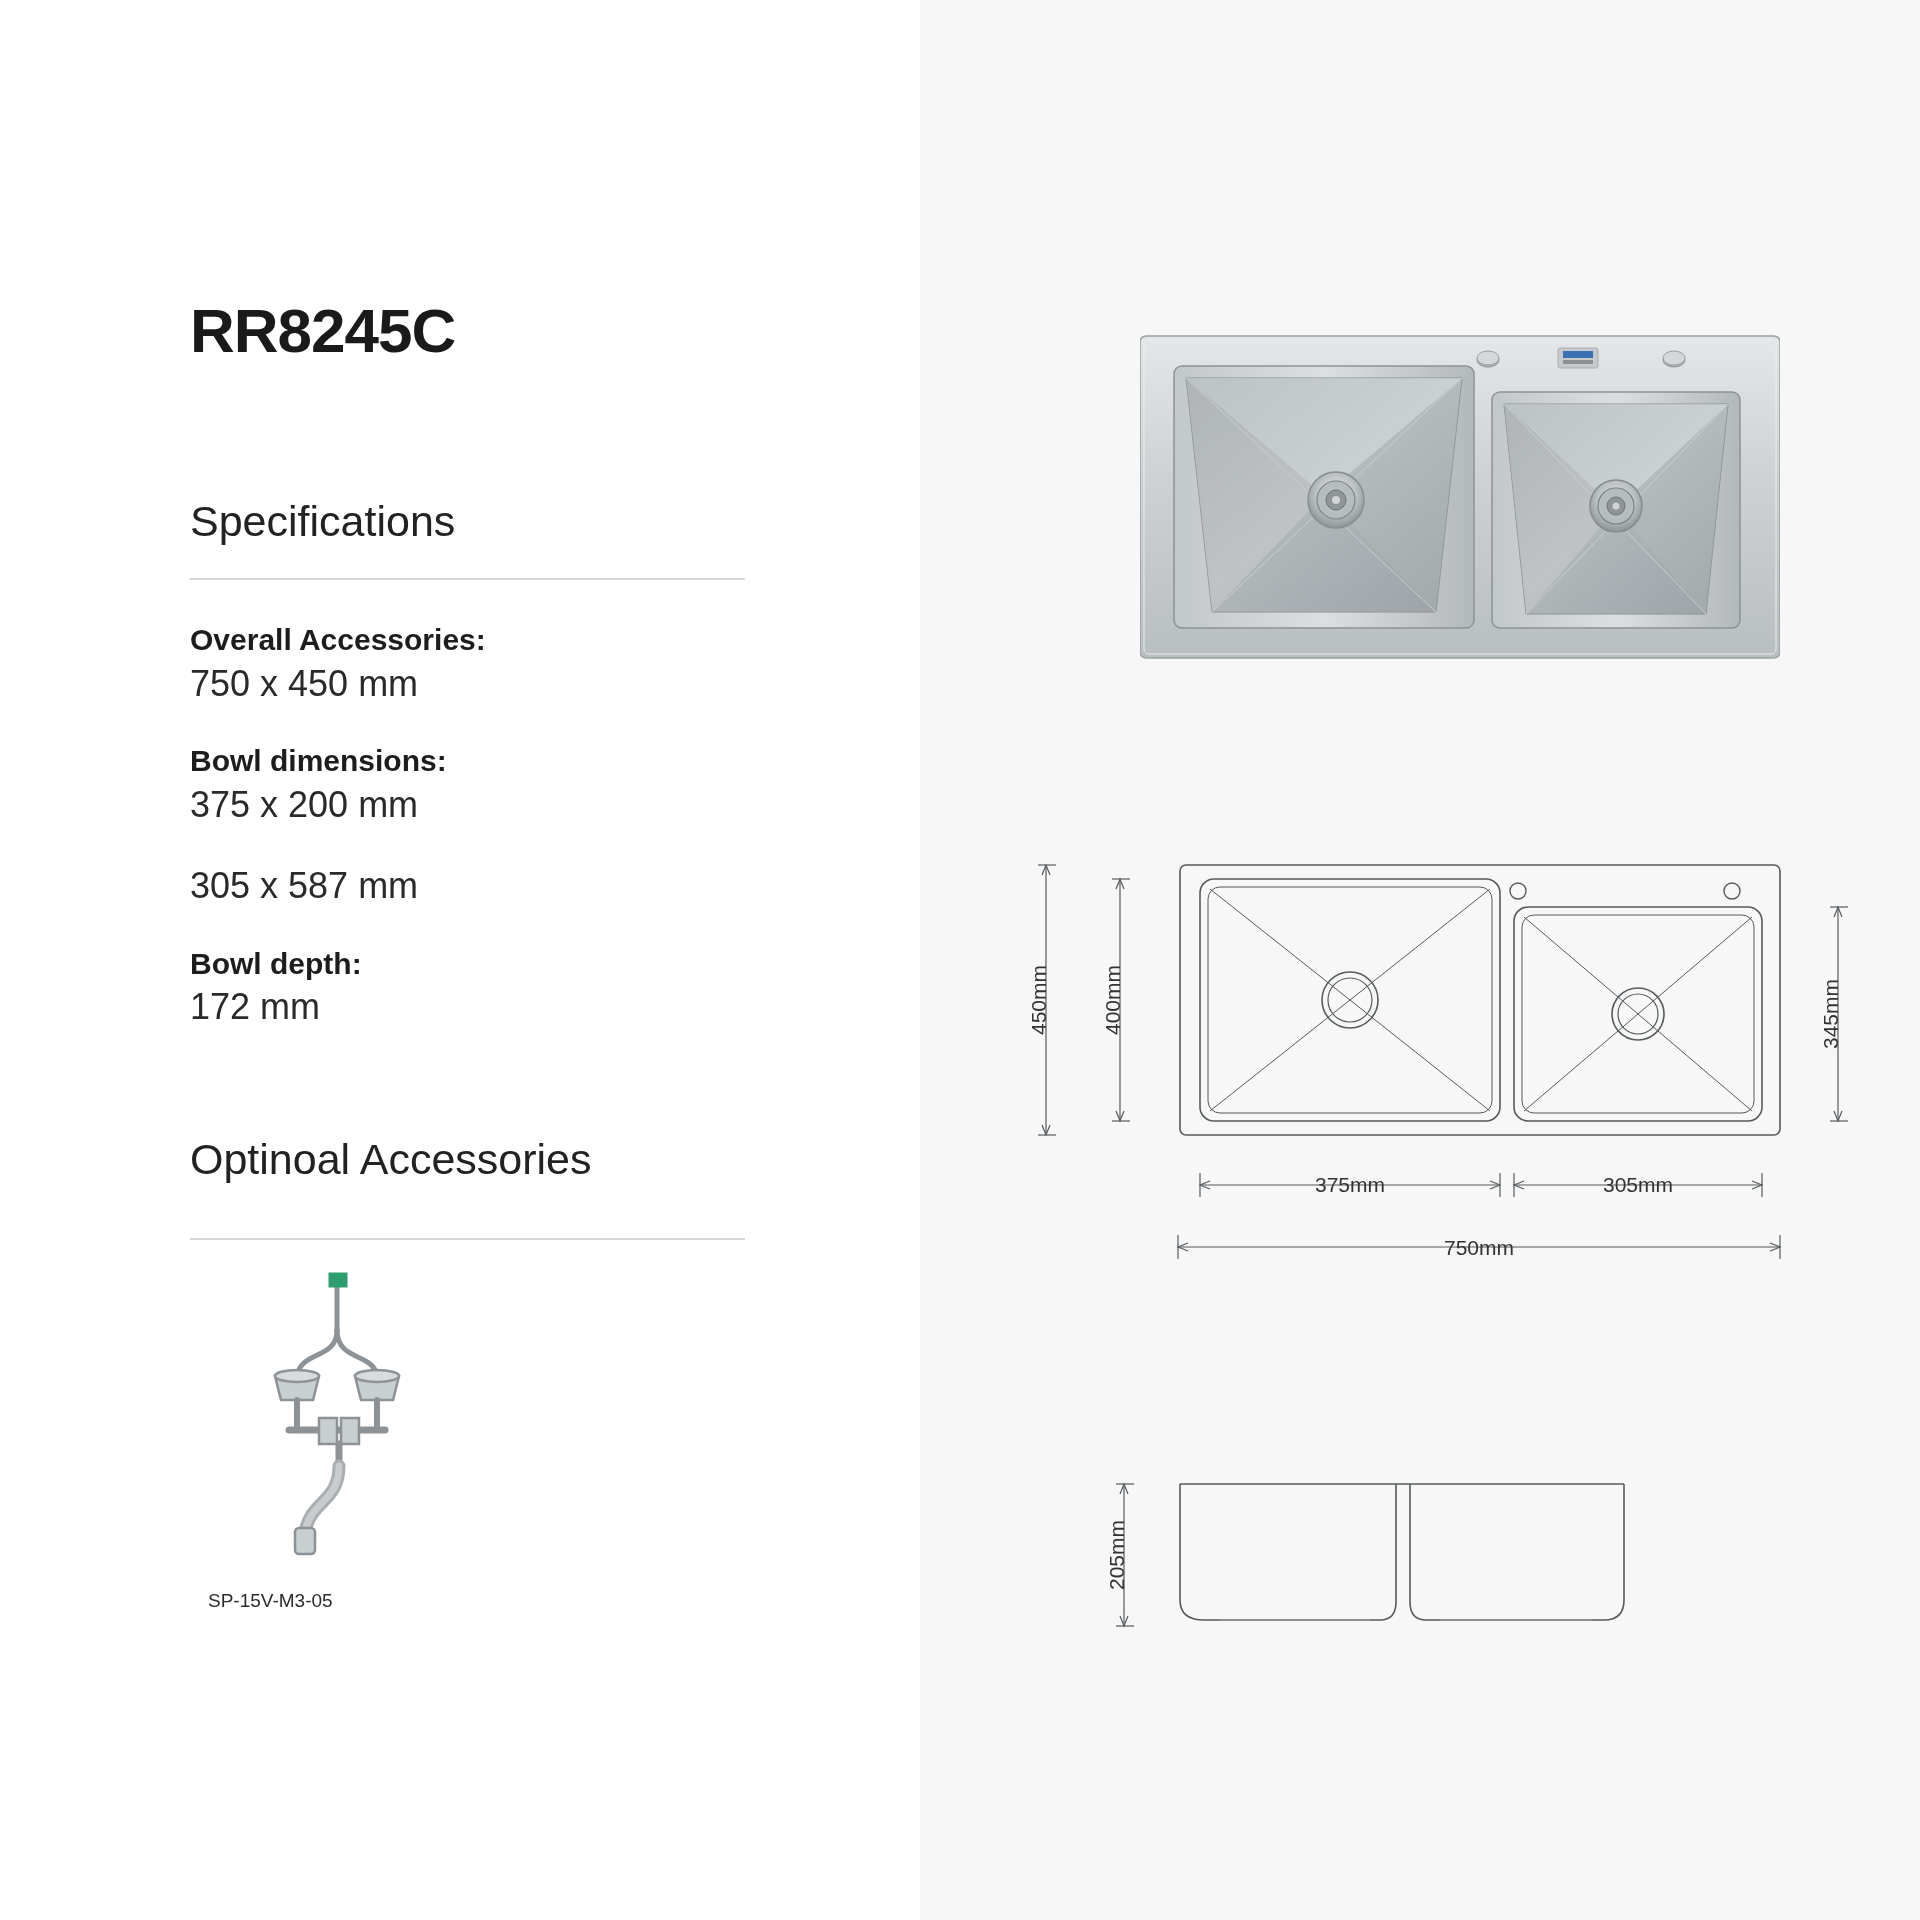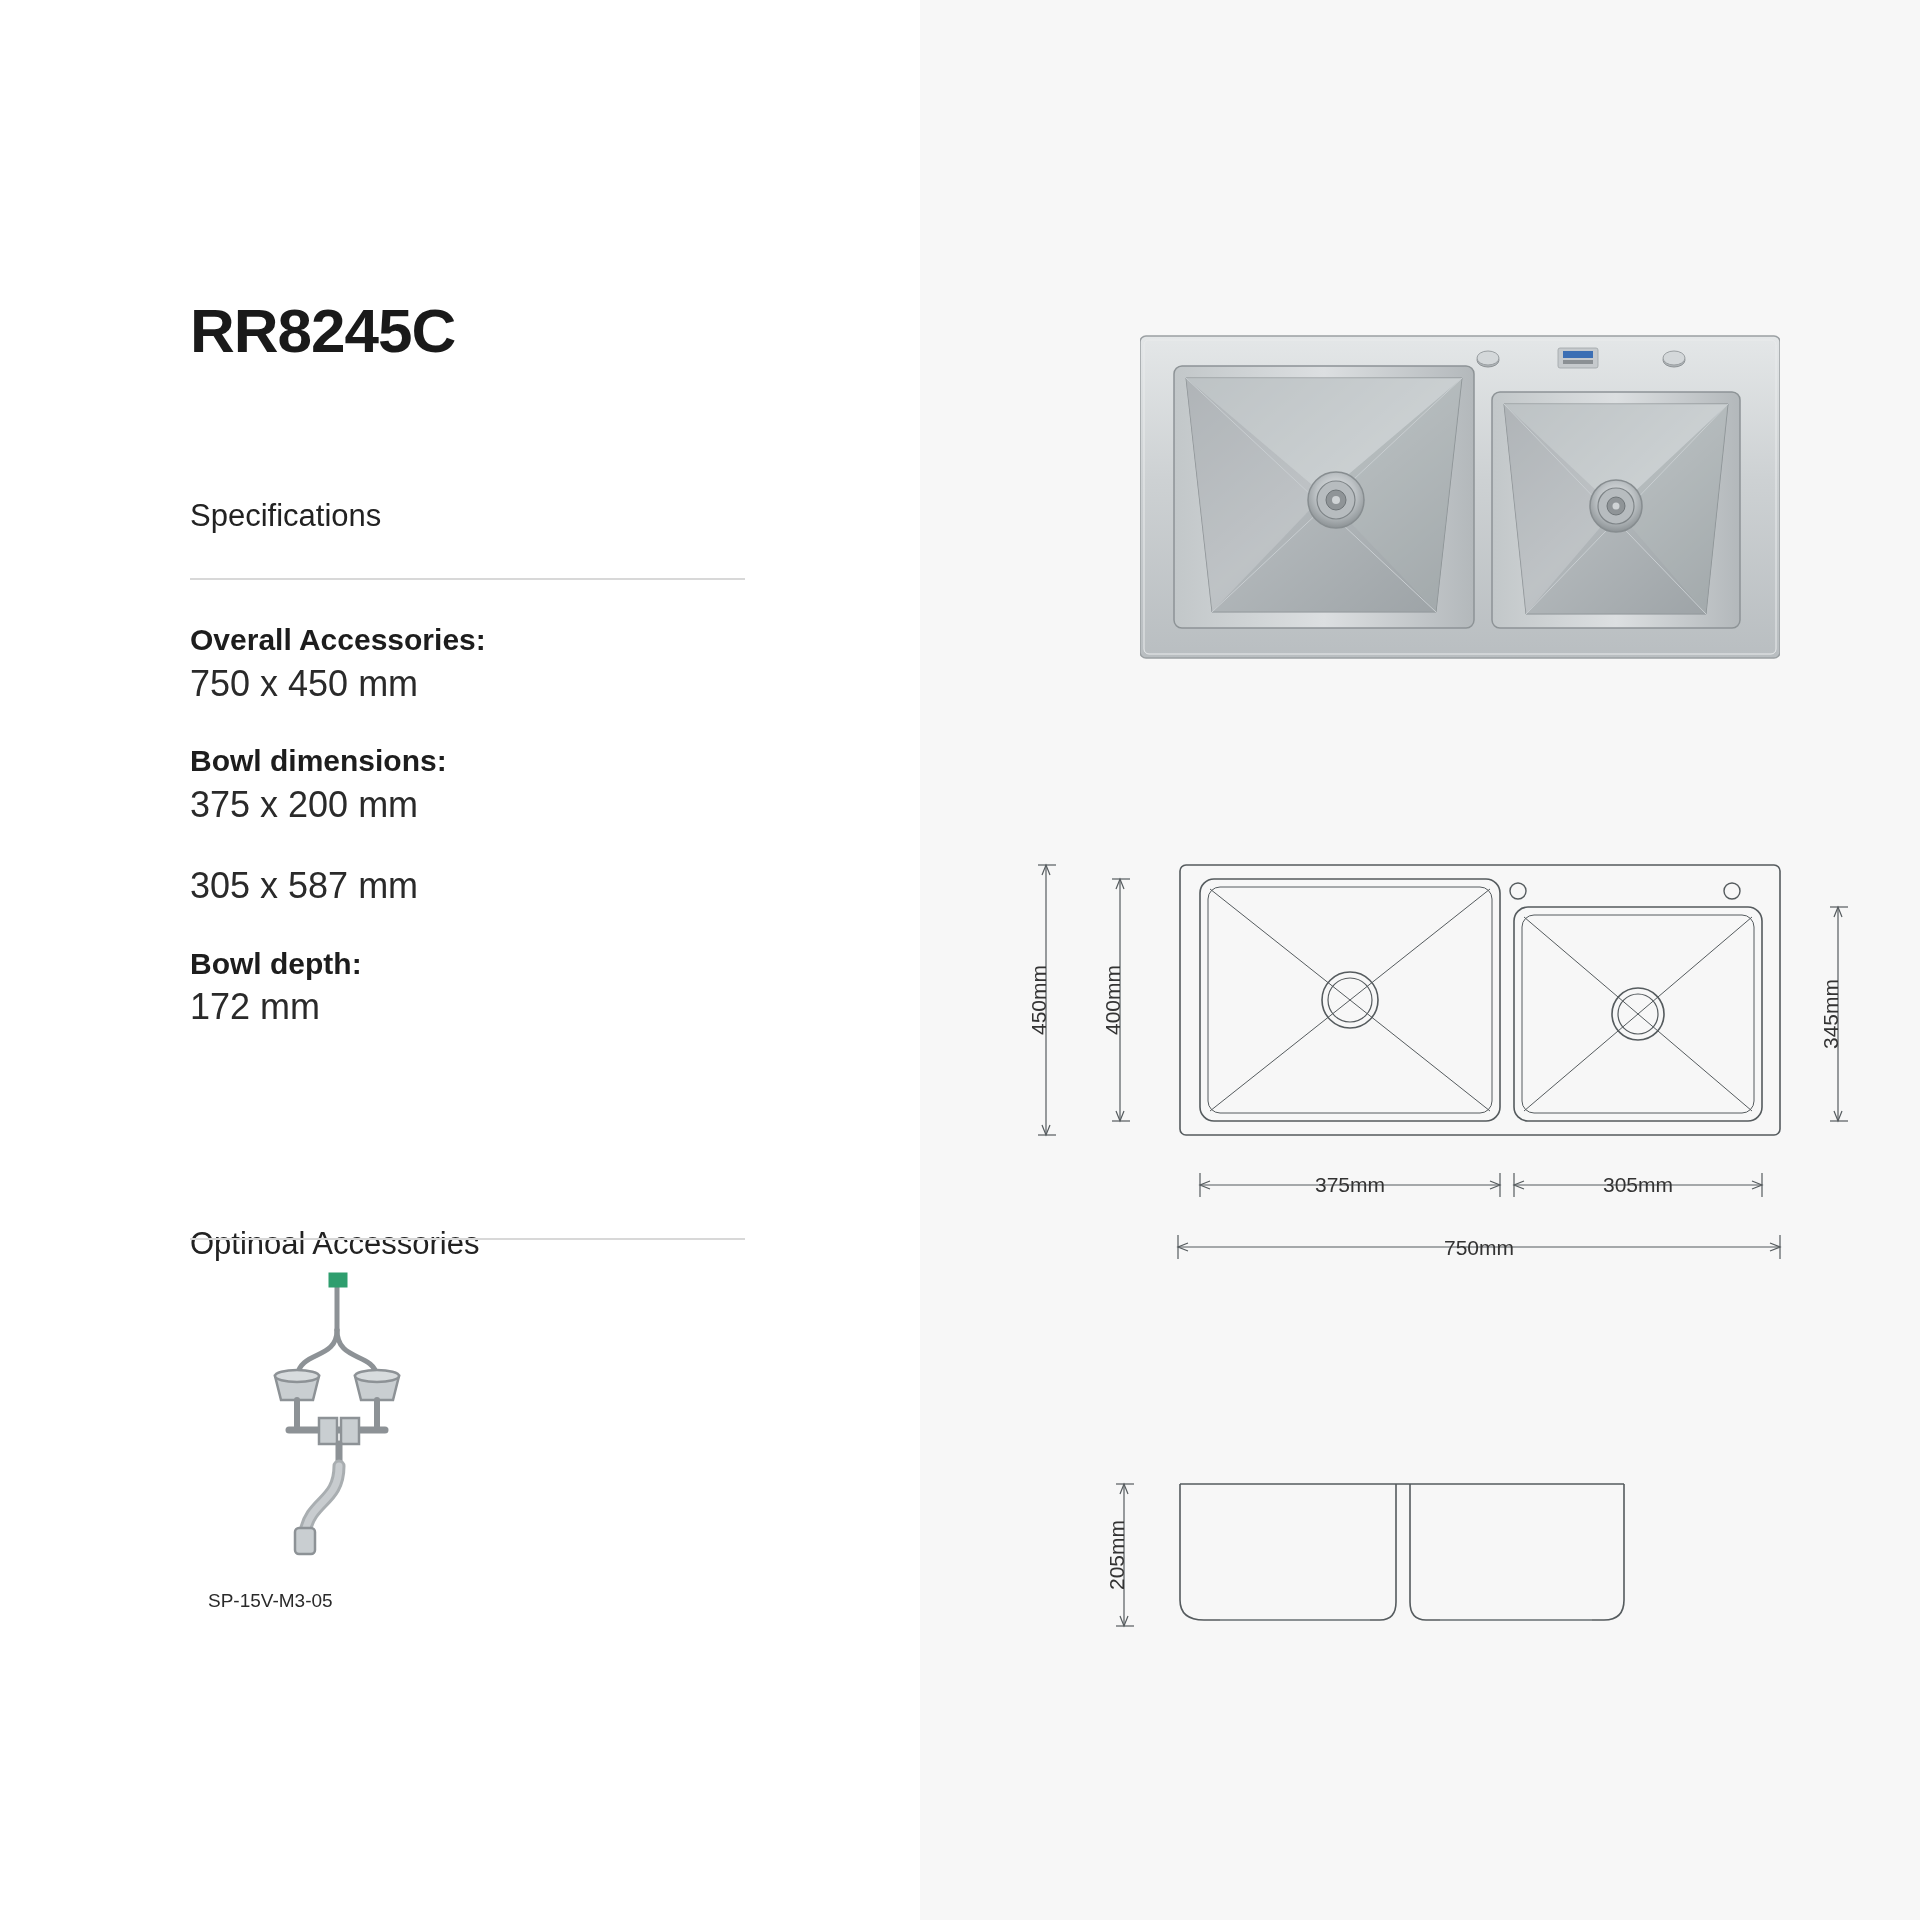--- a/index.html
+++ b/index.html
@@ -42,27 +42,27 @@
     left: 190px;
     top: 300px;
     font-size: 62px;
     font-weight: bold;
     color: #1a1a1a;
     letter-spacing: -1px;
     line-height: 1;
   }
   .section-head {
     position: absolute;
-    font-size: 31px;
+    font-size: 43px;
     color: #222222;
     font-weight: normal;
     line-height: 1;
   }
   .section-head.spec { left: 190px; top: 500px; }
-  .section-head.acc { left: 190px; top: 1228px; }
+  .section-head.acc { left: 190px; top: 1138px; }
 
   .rule {
     position: absolute;
     left: 190px;
     width: 555px;
     height: 2px;
     background: #d8d8d8;
   }
   .rule.spec { top: 578px; }
   .rule.acc { top: 1238px; }

